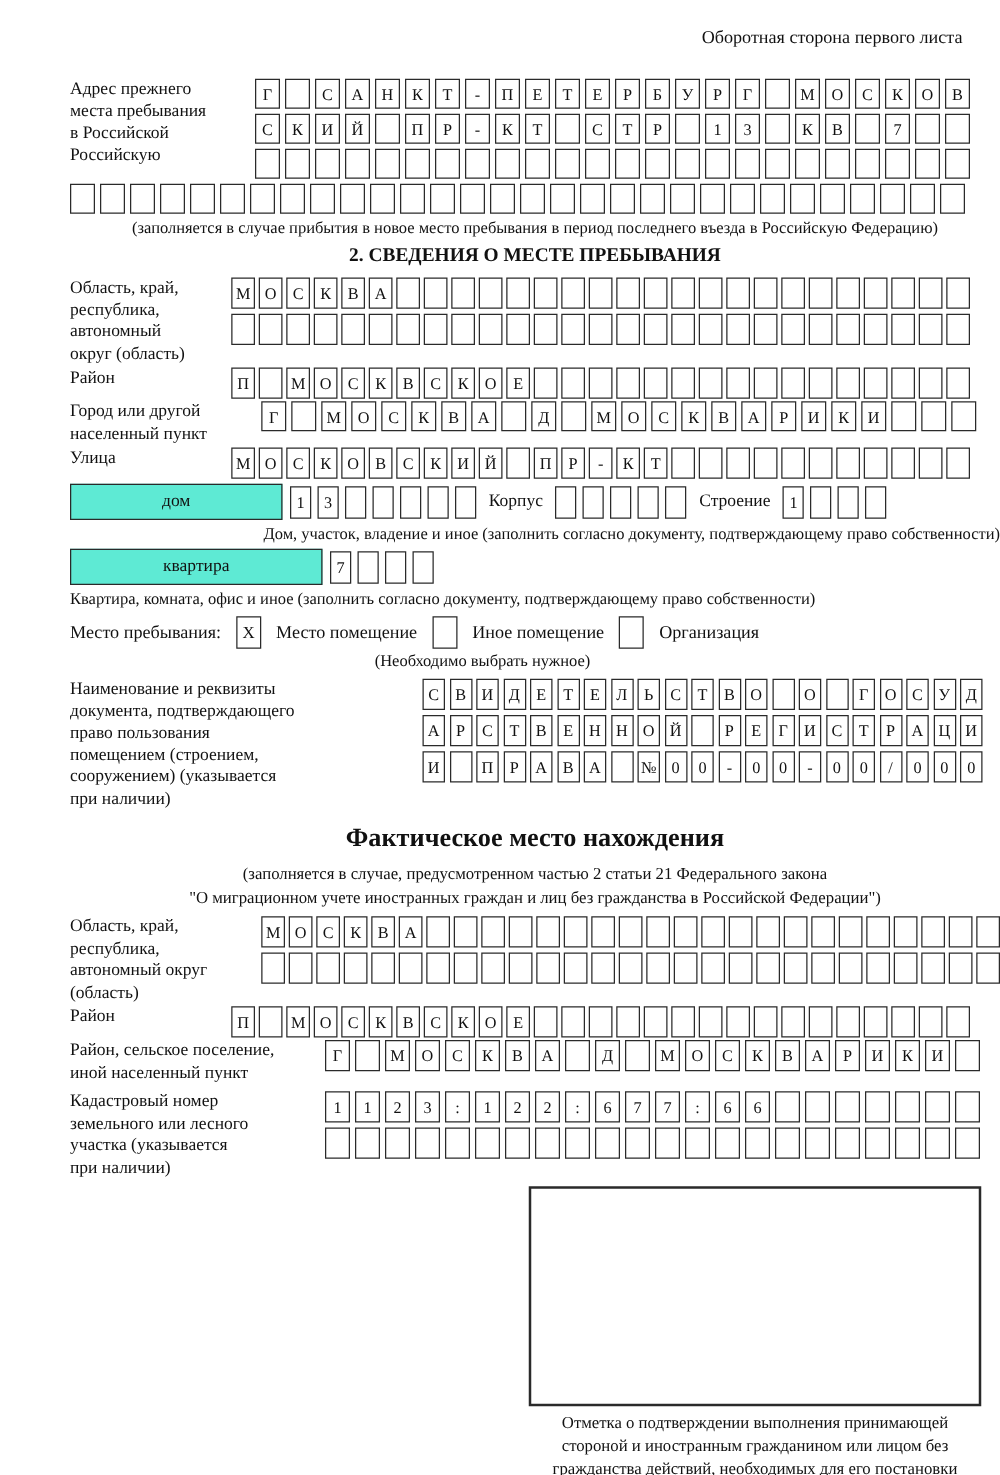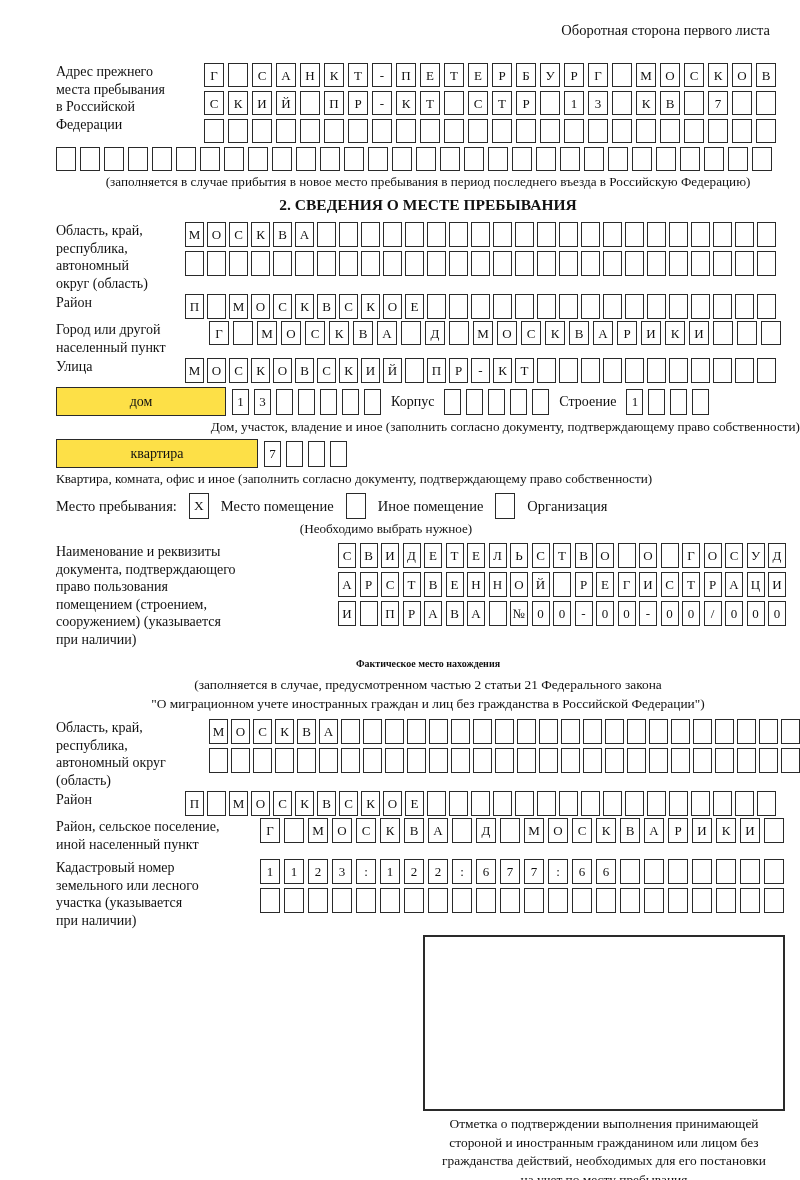--- a/index.html
+++ b/index.html
@@ -27,26 +27,26 @@
   .w27{column-gap:3px;}
   .w27 .cell{width:19px;height:25px;}
   .w21{column-gap:3.5px;}
   .w21 .cell{width:18px;height:25px;}
   .w22 .cell{width:20px;height:25px;}
   .small{column-gap:5px;}
   .small .cell{width:17px;height:26px;}
   .fullrow{margin-top:4px;}
   .cnote{font-size:13.2px;text-align:center;margin:3px 0 2px 0;}
   .sec-title{font-weight:bold;text-align:center;font-size:15.5px;margin:6px 0 8px 0;}
-  .sub-title{font-weight:bold;text-align:center;font-size:10px;margin:10px 0 6px 0;}
+  .sub-title{font-weight:bold;text-align:center;font-size:21px;margin:10px 0 6px 0;}
   .mb2{margin-bottom:2px;} .mb4{margin-bottom:4px;} .mb6{margin-bottom:6px;}
   .house-row{display:flex;align-items:center;column-gap:6px;margin:4px 0 2px 0;}
   .longbox{
     flex:0 0 auto;border:1.7px solid #2a2a2a;height:29px;box-sizing:border-box;
-    display:flex;align-items:center;justify-content:center;font-size:14px;background:#fde047;
+    display:flex;align-items:center;justify-content:center;font-size:14px;background:#5eead4;
   }
   .dom-box{width:170px;}
   .kv-box{width:202px;}
   .inline-label{font-size:14px;white-space:nowrap;margin:0 4px;}
   .stay-row{display:flex;align-items:center;column-gap:12px;font-size:14.5px;margin:6px 0 2px 0;}
   .checkbox{
     flex:0 0 auto;width:20px;height:26px;border:1.6px solid #2a2a2a;box-sizing:border-box;
     display:flex;align-items:center;justify-content:center;font-size:13.5px;background:#fff;
   }
   .stay-note{font-size:13.2px;margin:2px 0 6px 160px;width:340px;text-align:center;}
@@ -59,21 +59,21 @@
 
 <div class="page">
 
   <div class="hnote">Оборотная сторона первого листа</div>
 
   <div class="field mb2">
     <div class="flabel lab-148">
         <div>Адрес прежнего</div>
         <div>места пребывания</div>
         <div>в Российской</div>
-        <div>Федерации</div>
+        <div>Российскую</div>
       </div>
     <div class="cellcol">
       <div class="cellrow">
           <div class="cell">Г</div>
           <div class="cell"></div>
           <div class="cell">С</div>
           <div class="cell">А</div>
           <div class="cell">Н</div>
           <div class="cell">К</div>
           <div class="cell">Т</div>

